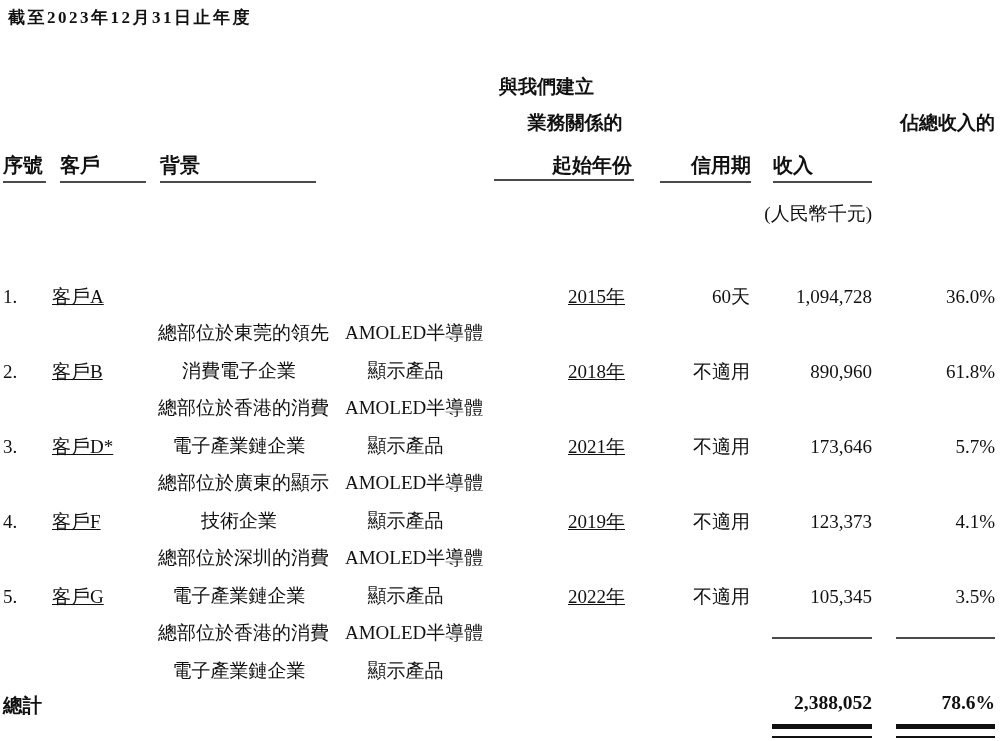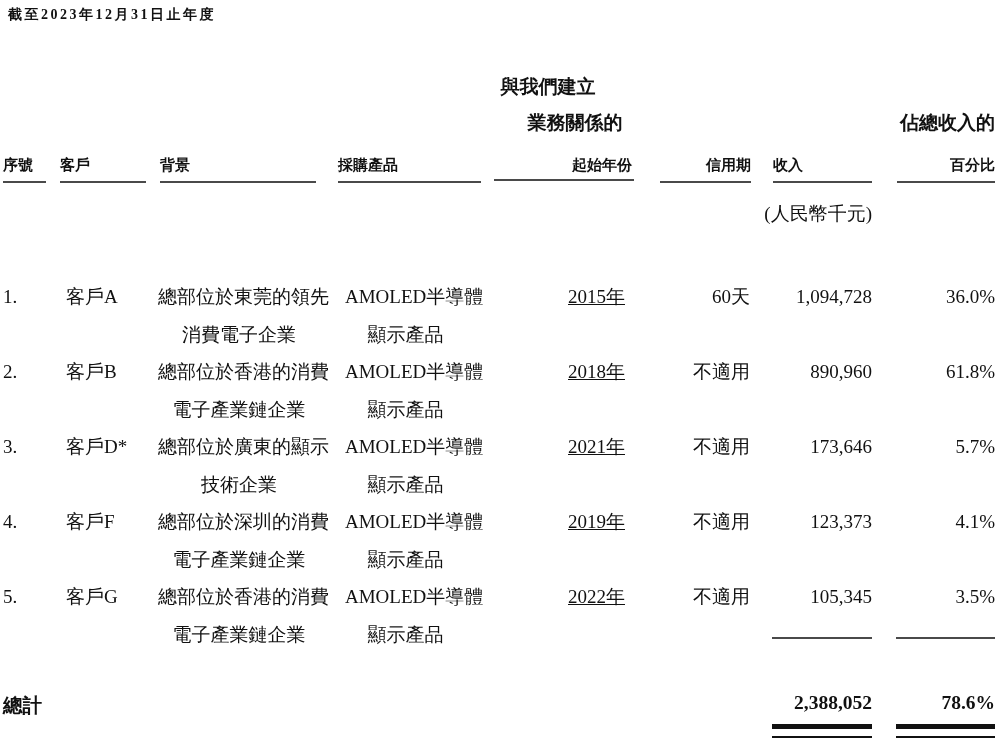--- a/index.html
+++ b/index.html
@@ -11,80 +11,80 @@
   .page{
     position:relative;
     width:1000px;
     height:741px;
     background:#ffffff;
     overflow:hidden;
   }
   .title{
     position:absolute;
     left:8px; top:6px;
-    font-size:14px;
+    font-size:17px;
     font-weight:bold;
     letter-spacing:2.5px;
     white-space:nowrap;
   }
   
   .hcell{
     position:absolute;
     top:150px;
     height:31px;
     line-height:31px;
-    font-size:15px;
+    font-size:20px;
     font-weight:bold;
     border-bottom:2px solid #4a4a4a;
     white-space:nowrap;
   }
   .hline{
     position:absolute;
     height:26px;
     line-height:26px;
     font-size:19px;
     font-weight:bold;
     white-space:nowrap;
   }
   .h-no{left:3px;width:43px;}
   .h-cust{left:60px;width:86px;}
   .h-bg{left:160px;width:156px;}
   .h-prod{left:338px;width:143px;}
   .h-year{left:494px;width:140px;text-align:right;padding-right:2px;box-sizing:border-box;}
   .h-credit{left:660px;width:91px;text-align:right;}
   .h-rev{left:773px;width:99px;}
   .h-pct{left:897px;width:98px;text-align:right;}
-  .hl-year1{left:478px;width:140px;top:74px;text-align:center;}
+  .hl-year1{left:499px;width:140px;top:74px;}
   .hl-year2{left:505px;width:140px;top:110px;text-align:center;}
   .hl-pct1{left:897px;width:98px;top:110px;text-align:right;}
   .unit-note{
     position:absolute;
     left:672px; top:201px; width:200px;
     text-align:right;
     font-size:19px;
     white-space:nowrap;
   }
   
   .row{position:absolute;left:0;width:1000px;height:75px;}
   .cell{
     position:absolute;
     top:0;
     font-size:19px;
     line-height:37.5px;
     white-space:nowrap;
   }
   .c-no{left:3px;width:60px;}
-  .c-cust{left:66px;width:95px;}
+  .c-cust{left:52px;width:95px;text-decoration:underline;}
   .c-bg{left:158px;width:158px;}
   .c-prod{left:345px;width:135px;}
   .c-year{left:505px;width:120px;text-align:right;text-decoration:underline;}
   .c-credit{left:650px;width:100px;text-align:right;font-family:Liberation Serif, serif;}
   .c-rev{left:730px;width:142px;text-align:right;}
   .c-pct{left:880px;width:115px;text-align:right;}
-  .l1{white-space:nowrap;}
+  .l1{white-space:nowrap;margin-top:36px;}
   .l2{text-align:center;white-space:nowrap;}
   .c-bg .l2{width:158px;margin-left:2px;}
   .c-prod .l2{width:135px;margin-left:-7px;}
   
   .subtotal-rule{
     position:absolute;
     top:637px;
     height:2px;
     background:#4a4a4a;
   }
@@ -126,25 +126,23 @@
 
   <div class="title">截至2023年12月31日止年度</div>
 
   <div class="hline hl-year1">與我們建立</div>
   <div class="hline hl-year2">業務關係的</div>
   <div class="hline hl-pct1">佔總收入的</div>
 
   <div class="hcell h-no">序號</div>
   <div class="hcell h-cust">客戶</div>
   <div class="hcell h-bg">背景</div>
-  <div class="hcell h-prod">採購產品</div>
   <div class="hcell h-year">起始年份</div>
   <div class="hcell h-credit">信用期</div>
   <div class="hcell h-rev">收入</div>
-  <div class="hcell h-pct">百分比</div>
 
   <div class="unit-note">(人民幣千元)</div>
 
   <div class="row" style="top:278px">
     <div class="cell c-no">1.</div>
     <div class="cell c-cust">客戶A</div>
     <div class="cell c-bg">
       <div class="l1">總部位於東莞的領先</div>
       <div class="l2">消費電子企業</div>
     </div>

